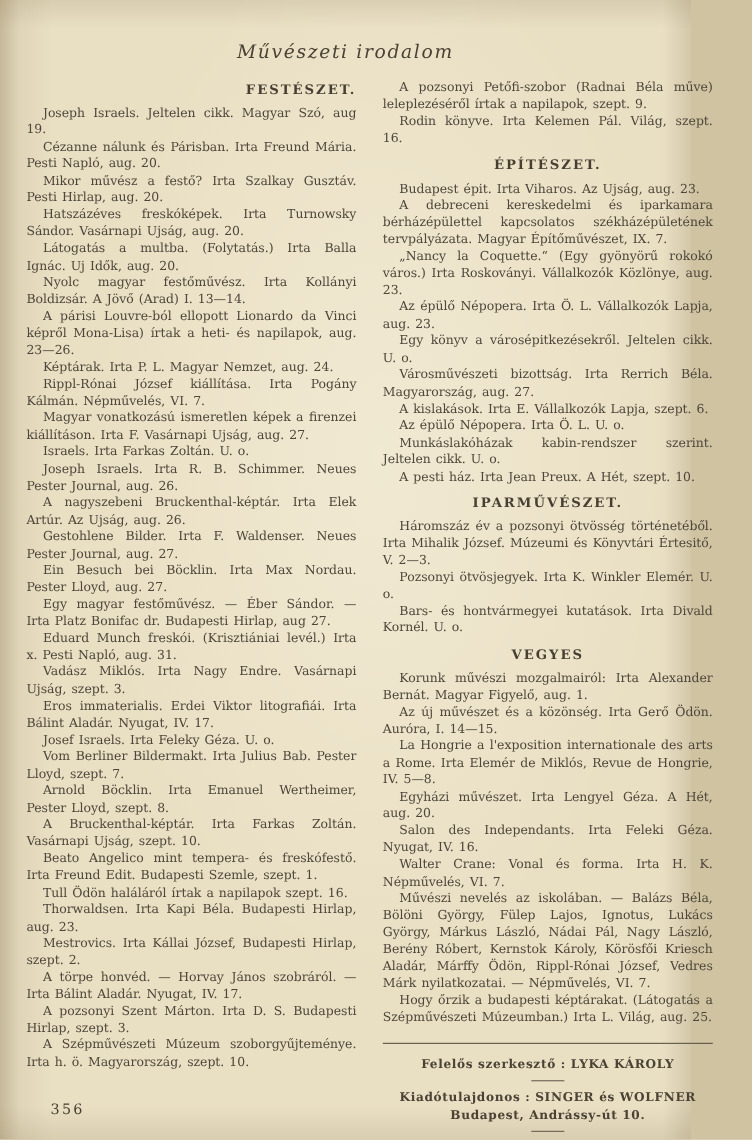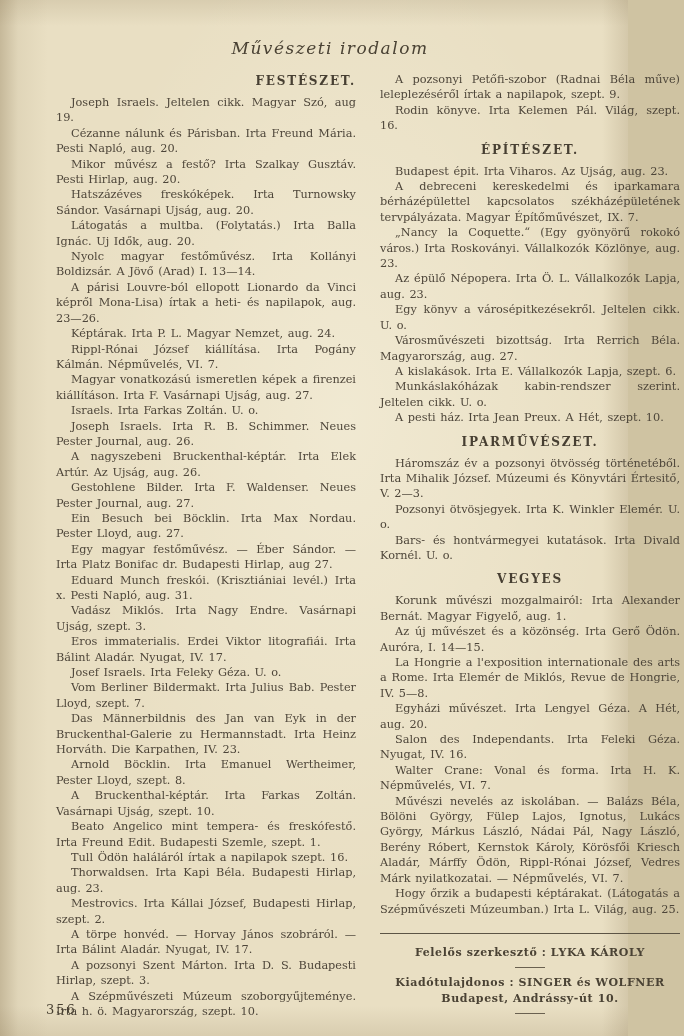--- a/index.html
+++ b/index.html
@@ -13,21 +13,21 @@
     position:relative;
     width:628px;height:1036px;
     background:#e9dfc3;
     background-image:
       radial-gradient(ellipse at 55% 40%, rgba(255,252,238,.35) 0%, rgba(233,223,195,0) 55%),
       linear-gradient(90deg, rgba(116,95,58,.30) 0px, rgba(116,95,58,.08) 18px, rgba(116,95,58,0) 48px),
       linear-gradient(270deg, rgba(116,95,58,.18) 0px, rgba(116,95,58,0) 26px),
       linear-gradient(0deg, rgba(116,95,58,.14) 0px, rgba(116,95,58,0) 30px),
       linear-gradient(180deg, rgba(116,95,58,.14) 0px, rgba(116,95,58,0) 26px);
     box-sizing:border-box;
-    padding:30px 24px 0 56px;
+    padding:30px 24px 0 24px;
     color:#4e463a;
   }
   .page-title{
     text-align:center;
     font-style:italic;
     font-size:17px;
     letter-spacing:1.5px;
     color:#4a4234;
     margin:8px 0 14px 0;
     font-weight:normal;
@@ -111,21 +111,20 @@
         <p class="entry">Joseph Israels. Irta R. B. Schimmer. Neues Pester Journal, aug. 26.</p>
         <p class="entry">A nagyszebeni Bruckenthal-képtár. Irta Elek Artúr. Az Ujság, aug. 26.</p>
         <p class="entry">Gestohlene Bilder. Irta F. Waldenser. Neues Pester Journal, aug. 27.</p>
         <p class="entry">Ein Besuch bei Böcklin. Irta Max Nordau. Pester Lloyd, aug. 27.</p>
         <p class="entry">Egy magyar festőművész. — Éber Sándor. — Irta Platz Bonifac dr. Budapesti Hirlap, aug 27.</p>
         <p class="entry">Eduard Munch freskói. (Krisztiániai levél.) Irta x. Pesti Napló, aug. 31.</p>
         <p class="entry">Vadász Miklós. Irta Nagy Endre. Vasárnapi Ujság, szept. 3.</p>
         <p class="entry">Eros immaterialis. Erdei Viktor litografiái. Irta Bálint Aladár. Nyugat, IV. 17.</p>
         <p class="entry">Josef Israels. Irta Feleky Géza. U. o.</p>
         <p class="entry">Vom Berliner Bildermakt. Irta Julius Bab. Pester Lloyd, szept. 7.</p>
-        <p class="entry">Das Männerbildnis des Jan van Eyk in der Bruckenthal-Galerie zu Hermannstadt. Irta Heinz Horváth. Die Karpathen, IV. 23.</p>
         <p class="entry">Arnold Böcklin. Irta Emanuel Wertheimer, Pester Lloyd, szept. 8.</p>
         <p class="entry">A Bruckenthal-képtár. Irta Farkas Zoltán. Vasárnapi Ujság, szept. 10.</p>
         <p class="entry">Beato Angelico mint tempera- és freskófestő. Irta Freund Edit. Budapesti Szemle, szept. 1.</p>
         <p class="entry">Tull Ödön haláláról írtak a napilapok szept. 16.</p>
         <p class="entry">Thorwaldsen. Irta Kapi Béla. Budapesti Hirlap, aug. 23.</p>
         <p class="entry">Mestrovics. Irta Kállai József, Budapesti Hirlap, szept. 2.</p>
         <p class="entry">A törpe honvéd. — Horvay János szobráról. — Irta Bálint Aladár. Nyugat, IV. 17.</p>
         <p class="entry">A pozsonyi Szent Márton. Irta D. S. Budapesti Hirlap, szept. 3.</p>
         <p class="entry">A Szépművészeti Múzeum szoborgyűjteménye. Irta h. ö. Magyarország, szept. 10.</p>
       </div>
@@ -138,20 +137,21 @@
 
       <div>
           <h2 class="section-heading">ÉPÍTÉSZET.</h2>
           <p class="entry">Budapest épit. Irta Viharos. Az Ujság, aug. 23.</p>
           <p class="entry">A debreceni kereskedelmi és iparkamara bérházépülettel kapcsolatos székházépületének tervpályázata. Magyar Építőművészet, IX. 7.</p>
           <p class="entry">„Nancy la Coquette.“ (Egy gyönyörű rokokó város.) Irta Roskoványi. Vállalkozók Közlönye, aug. 23.</p>
           <p class="entry">Az épülő Népopera. Irta Ö. L. Vállalkozók Lapja, aug. 23.</p>
           <p class="entry">Egy könyv a városépitkezésekről. Jeltelen cikk. U. o.</p>
           <p class="entry">Városművészeti bizottság. Irta Rerrich Béla. Magyarország, aug. 27.</p>
           <p class="entry">A kislakások. Irta E. Vállalkozók Lapja, szept. 6.</p>
+          <p class="entry">Az épülő Népopera. Irta Ö. L. U. o.</p>
           <p class="entry">Munkáslakóházak kabin-rendszer szerint. Jeltelen cikk. U. o.</p>
           <p class="entry">A pesti ház. Irta Jean Preux. A Hét, szept. 10.</p>
           <h2 class="section-heading">IPARMŰVÉSZET.</h2>
           <p class="entry">Háromszáz év a pozsonyi ötvösség történetéből. Irta Mihalik József. Múzeumi és Könyvtári Értesitő, V. 2—3.</p>
           <p class="entry">Pozsonyi ötvösjegyek. Irta K. Winkler Elemér. U. o.</p>
           <p class="entry">Bars- és hontvármegyei kutatások. Irta Divald Kornél. U. o.</p>
           <h2 class="section-heading">VEGYES</h2>
           <p class="entry">Korunk művészi mozgalmairól: Irta Alexander Bernát. Magyar Figyelő, aug. 1.</p>
           <p class="entry">Az új művészet és a közönség. Irta Gerő Ödön. Auróra, I. 14—15.</p>
           <p class="entry">La Hongrie a l'exposition internationale des arts a Rome. Irta Elemér de Miklós, Revue de Hongrie, IV. 5—8.</p>

